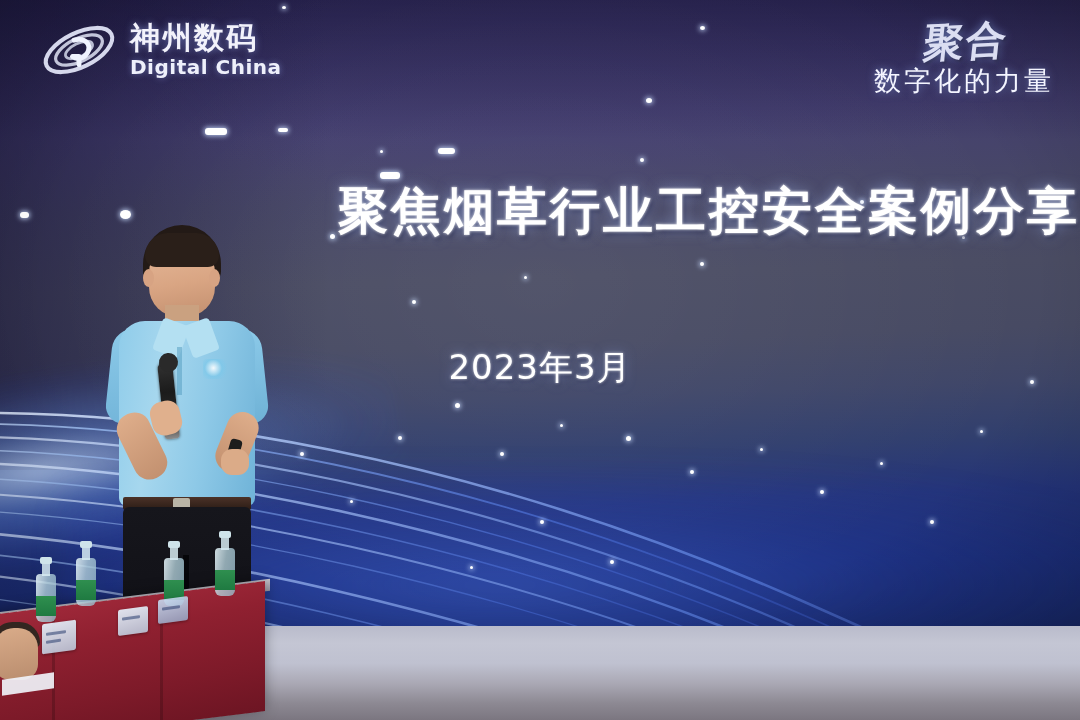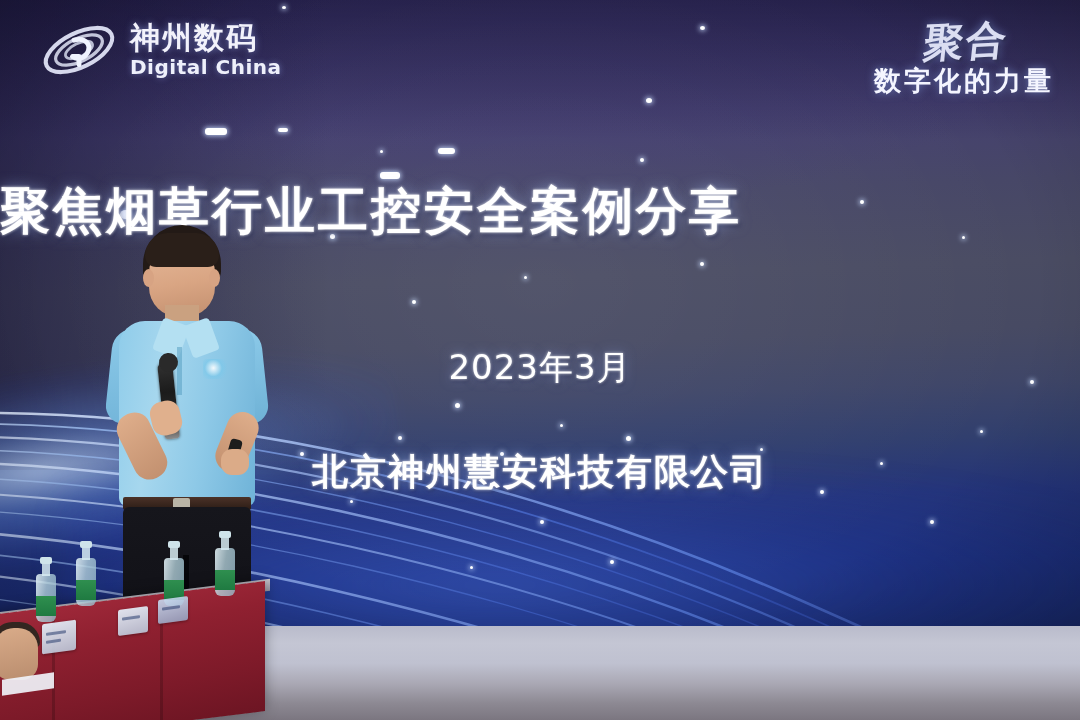--- a/index.html
+++ b/index.html
@@ -120,31 +120,31 @@
     font-size: 40px; font-weight: 700;
     color: #e9ecff;
     letter-spacing: 2px;
     transform: skewX(-9deg) rotate(-3deg);
     display: inline-block;
     margin-right: 46px;
     text-shadow: 0 0 10px rgba(150,180,255,0.6), 2px 2px 3px rgba(0,0,0,0.35);
     opacity: 0.93;
   }
   .jh-sub {
-    font-size: 27px; font-weight: 700; color: #f4f5ff;
+    font-size: 27px; font-weight: 400; color: #f4f5ff;
     letter-spacing: 3px;
     margin-top: -6px;
     text-shadow: 0 0 9px rgba(150,180,255,0.55);
   }
 
   
   .slide-title {
     position: absolute;
     left: 0; top: 178px; width: 1080px;
-    text-align: left;
+    text-align: right;
     font-size: 50px;
     font-weight: 700;
     color: #ffffff;
     letter-spacing: 3px;
     text-shadow:
       0 0 3px rgba(255,255,255,0.9),
       0 0 14px rgba(170,195,255,0.55),
       2px 3px 5px rgba(10,10,40,0.55);
     white-space: nowrap;
   }
@@ -486,21 +486,20 @@
     </div>
   </div>
 
   <div class="logo-right">
     <div class="jh-cal">聚合</div>
     <div class="jh-sub">数字化的力量</div>
   </div>
 
   <div class="slide-title">聚焦烟草行业工控安全案例分享</div>
   <div class="slide-date">2023年3月</div>
-  <div class="slide-company">北京神州慧安科技有限公司</div>
 
   <div class="speaker">
     <div class="sp-hair"></div>
     <div class="sp-head"></div>
     <div class="sp-hair-front"></div>
     <div class="sp-ear-l"></div>
     <div class="sp-ear-r"></div>
     <div class="sp-neck"></div>
     <div class="sp-sleeve-l"></div>
     <div class="sp-sleeve-r"></div>

